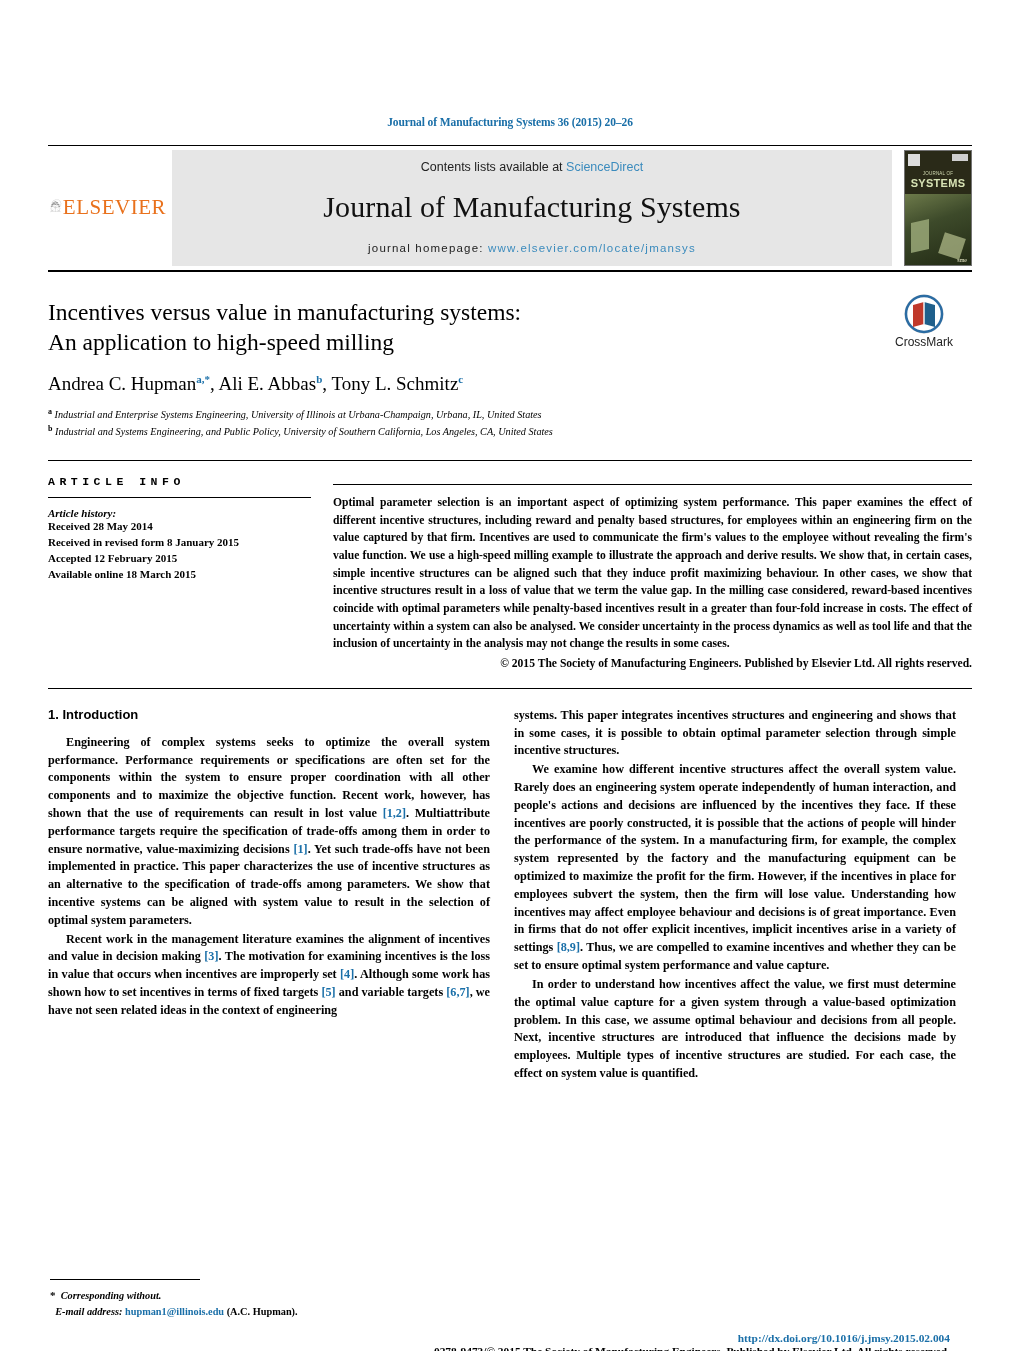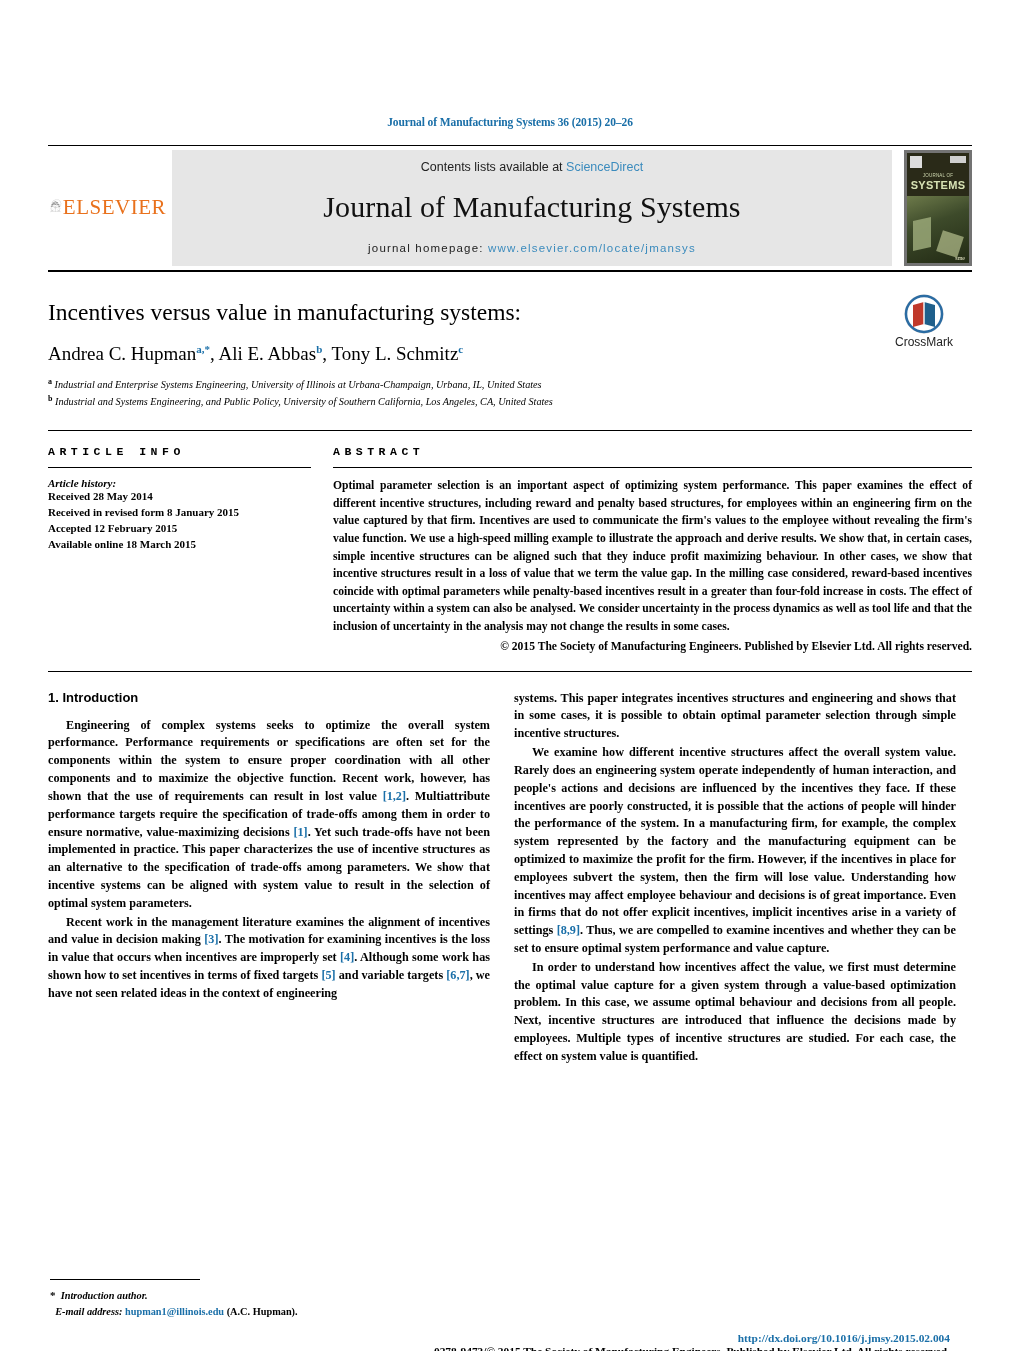--- a/index.html
+++ b/index.html
@@ -55,21 +55,21 @@
     font-size:30px; color:#111; margin:16px 0 18px;
     letter-spacing:0.1px;
   }
   .homepage {
     font-family:"Liberation Sans", sans-serif;
     font-size:11.5px; color:#222; letter-spacing:1.2px;
   }
   .homepage .url { color:#3b8bbd; }
   .cover {
     width:68px; flex:0 0 68px; margin:4px 0 4px 4px;
-    border:3px solid #737373; background:#2a2a18;
+    border:1px solid #737373; background:#2a2a18;
     position:relative; overflow:hidden;
   }
   .cover .cov-top { position:absolute; top:3px; left:3px; right:3px; height:14px;
     display:flex; justify-content:space-between; }
   .cover .cov-box { width:12px; height:12px; background:#ddd; }
   .cover .cov-box2 { width:16px; height:7px; background:#cfcfcf; }
   .cover .cov-t1 { position:absolute; top:20px; left:0; right:0; text-align:center;
     color:#cfd8b0; font-size:4.5px; font-family:"Liberation Sans", sans-serif; letter-spacing:0.2px;}
   .cover .cov-t2 { position:absolute; top:26px; left:0; right:0; text-align:center;
     color:#d8e3b5; font-size:11px; font-family:"Liberation Sans", sans-serif; font-weight:bold; letter-spacing:0.3px;}
@@ -229,20 +229,21 @@
         <circle cx="20" cy="20" r="18" fill="none" stroke="#2b6ca3" stroke-width="2.5"></circle>
         <path d="M20 8 L20 30 L9 33 L9 11 Z" fill="#c0392b"></path>
         <path d="M20 8 L20 30 L31 33 L31 11 Z" fill="#1f5f8b"></path>
         <path d="M20 8 L20 30" stroke="#ffffff" stroke-width="1.4"></path>
       </svg>
       <div class="cm-label">CrossMark</div>
     </div>
 
     <h1 class="paper-title">
       <span>Incentives versus value in manufacturing systems:</span><br>
+      <span>An application to high-speed milling</span>
     </h1>
 
     <div class="authors">
       <span>Andrea C. Hupman</span><sup>a,*</sup>,
       <span>Ali E. Abbas</span><sup>b</sup>,
       <span>Tony L. Schmitz</span><sup>c</sup>
     </div>
 
     <div class="affils">
       <div class="affil"><sup>a</sup> <span>Industrial and Enterprise Systems Engineering, University of Illinois at Urbana-Champaign, Urbana, IL, United States</span></div>
@@ -257,21 +258,20 @@
       <div class="sec-head">ARTICLE INFO</div>
       <div class="sec-rule"></div>
       <div class="hist-title">Article history:</div>
       <div class="hist-line">Received 28 May 2014</div>
       <div class="hist-line">Received in revised form 8 January 2015</div>
       <div class="hist-line">Accepted 12 February 2015</div>
       <div class="hist-line">Available online 18 March 2015</div>
     </div>
 
     <div class="col-abs">
-      <div class="sec-head">ABSTRACT</div>
       <div class="sec-rule"></div>
       <div class="abs-text">Optimal parameter selection is an important aspect of optimizing system performance. This paper examines the effect of different incentive structures, including reward and penalty based structures, for employees within an engineering firm on the value captured by that firm. Incentives are used to communicate the firm's values to the employee without revealing the firm's value function. We use a high-speed milling example to illustrate the approach and derive results. We show that, in certain cases, simple incentive structures can be aligned such that they induce profit maximizing behaviour. In other cases, we show that incentive structures result in a loss of value that we term the value gap. In the milling case considered, reward-based incentives coincide with optimal parameters while penalty-based incentives result in a greater than four-fold increase in costs. The effect of uncertainty within a system can also be analysed. We consider uncertainty in the process dynamics as well as tool life and that the inclusion of uncertainty in the analysis may not change the results in some cases.</div>
       <div class="abs-copy">© 2015 The Society of Manufacturing Engineers. Published by Elsevier Ltd. All rights reserved.</div>
     </div>
   </div>
 
   <div class="rule-bottom"></div>
 
   <div class="body-cols">
     <div class="bcol">
@@ -283,21 +283,21 @@
       <p class="p noind">systems. This paper integrates incentives structures and engineering and shows that in some cases, it is possible to obtain optimal parameter selection through simple incentive structures.</p>
       <p class="p">We examine how different incentive structures affect the overall system value. Rarely does an engineering system operate independently of human interaction, and people's actions and decisions are influenced by the incentives they face. If these incentives are poorly constructed, it is possible that the actions of people will hinder the performance of the system. In a manufacturing firm, for example, the complex system represented by the factory and the manufacturing equipment can be optimized to maximize the profit for the firm. However, if the incentives in place for employees subvert the system, then the firm will lose value. Understanding how incentives may affect employee behaviour and decisions is of great importance. Even in firms that do not offer explicit incentives, implicit incentives arise in a variety of settings <span class="ref" style="color:#1a6fa8">[8,9]</span>. Thus, we are compelled to examine incentives and whether they can be set to ensure optimal system performance and value capture.</p>
       <p class="p">In order to understand how incentives affect the value, we first must determine the optimal value capture for a given system through a value-based optimization problem. In this case, we assume optimal behaviour and decisions from all people. Next, incentive structures are introduced that influence the decisions made by employees. Multiple types of incentive structures are studied. For each case, the effect on system value is quantified.</p>
     </div>
   </div>
 
   <div class="footnote-wrap">
     <div class="fn-rule"></div>
     <div class="fn-line">
       <span class="fn-star">*</span>&nbsp;
-      <span class="it">Introduction author.</span>
+      <span class="it">Corresponding without.</span>
     </div>
     <div class="fn-line">
       &nbsp;&nbsp;<span class="it">E-mail address:</span>
       <span class="ref">hupman1@illinois.edu</span><span> (A.C. Hupman).</span>
     </div>
   </div>
 
   <div class="footer">
     <div class="doi">http://dx.doi.org/10.1016/j.jmsy.2015.02.004</div>
     <div class="issn">0278-9473/© 2015 The Society of Manufacturing Engineers. Published by Elsevier Ltd. All rights reserved.</div>

